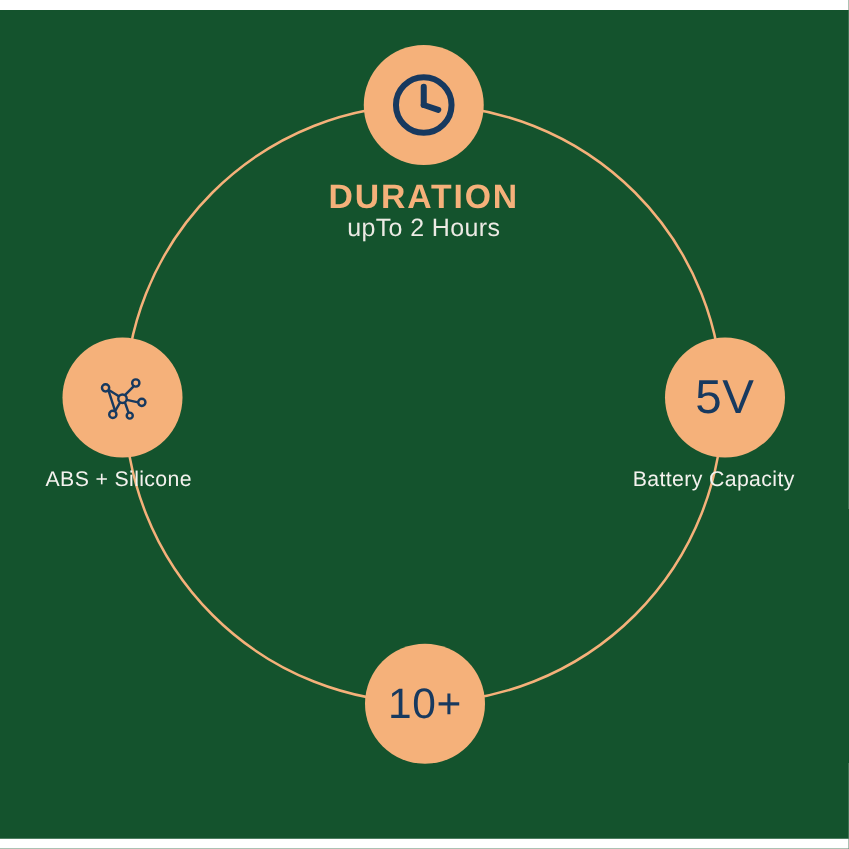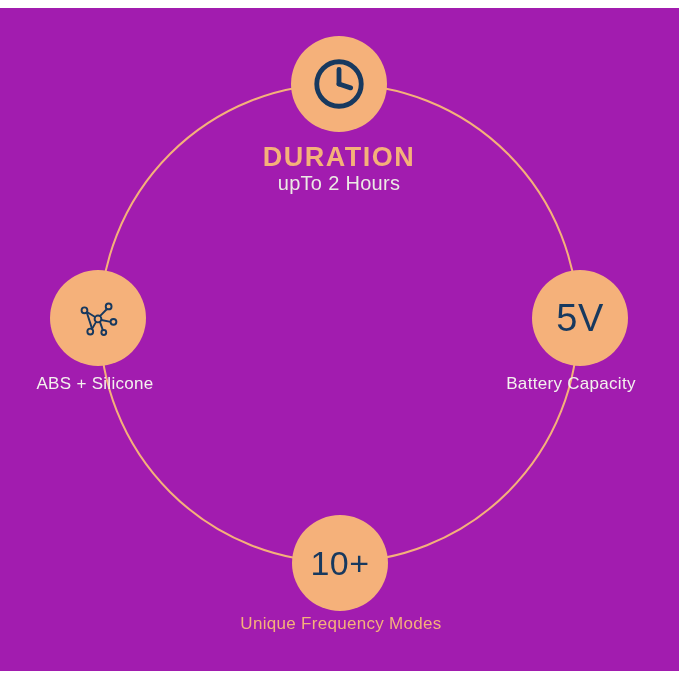--- a/index.html
+++ b/index.html
@@ -3,21 +3,21 @@
 <meta charset="utf-8">
 <style>
   * { margin: 0; padding: 0; box-sizing: border-box; }
   html, body { width: 679px; height: 679px; }
   body { font-family: "Liberation Sans", sans-serif; }
 
   .canvas {
     position: relative;
     width: 679px;
     height: 679px;
-    background: #a21caf;
+    background: #14532d;
     overflow: hidden;
   }
 
   .frame-bar {
     position: absolute;
     left: 0;
     width: 679px;
     height: 8px;
     background: #ffffff;
   }
@@ -131,15 +131,14 @@
   <div class="label material">ABS + Silicone</div>
 
   <div class="badge right">
     <span class="badge-text-lg">5V</span>
   </div>
   <div class="label battery">Battery Capacity</div>
 
   <div class="badge bottom">
     <span class="badge-text-md">10+</span>
   </div>
-  <div class="label modes">Unique Frequency Modes</div>
 
 </div>
 
 </body></html>

